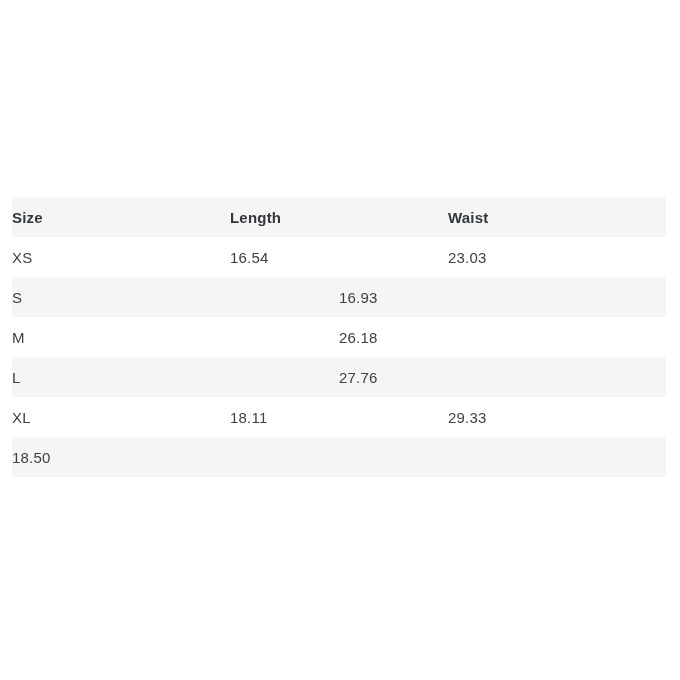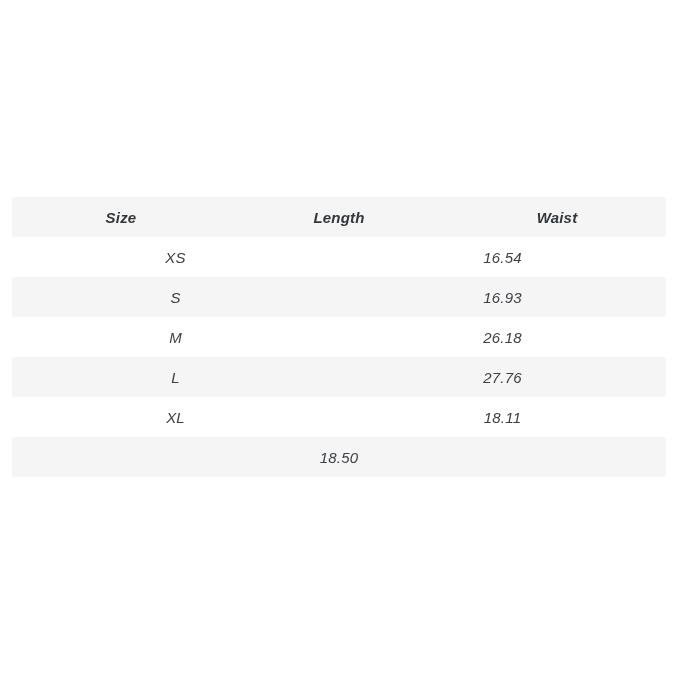--- a/index.html
+++ b/index.html
@@ -28,25 +28,23 @@
     width: 100%;
     height: 40px;
     align-items: center;
     border-radius: 3px;
   }
   .row.striped {
     background: #f5f5f6;
   }
   .cell {
     flex: 1 1 0;
-    text-align: center;
     font-size: 15px;
     color: #3c4146;
     letter-spacing: 0.2px;
-    font-style: italic;
   }
   .header-row .cell {
     font-weight: bold;
     color: #32373c;
     font-size: 15px;
   }
 </style>
 </head>
 <body>
 
@@ -55,40 +53,42 @@
 
     <div class="row striped header-row">
       <div class="cell">Size</div>
       <div class="cell">Length</div>
       <div class="cell">Waist</div>
     </div>
 
     <div class="row">
       <div class="cell">XS</div>
       <div class="cell">16.54</div>
+      <div class="cell">23.03</div>
     </div>
 
     <div class="row striped">
       <div class="cell">S</div>
       <div class="cell">16.93</div>
     </div>
 
     <div class="row">
       <div class="cell">M</div>
       <div class="cell">26.18</div>
     </div>
 
     <div class="row striped">
       <div class="cell">L</div>
       <div class="cell">27.76</div>
     </div>
 
     <div class="row">
       <div class="cell">XL</div>
       <div class="cell">18.11</div>
+      <div class="cell">29.33</div>
     </div>
 
     <div class="row striped">
       <div class="cell">18.50</div>
     </div>
 
   </div>
 </div>
 
 </body></html>

